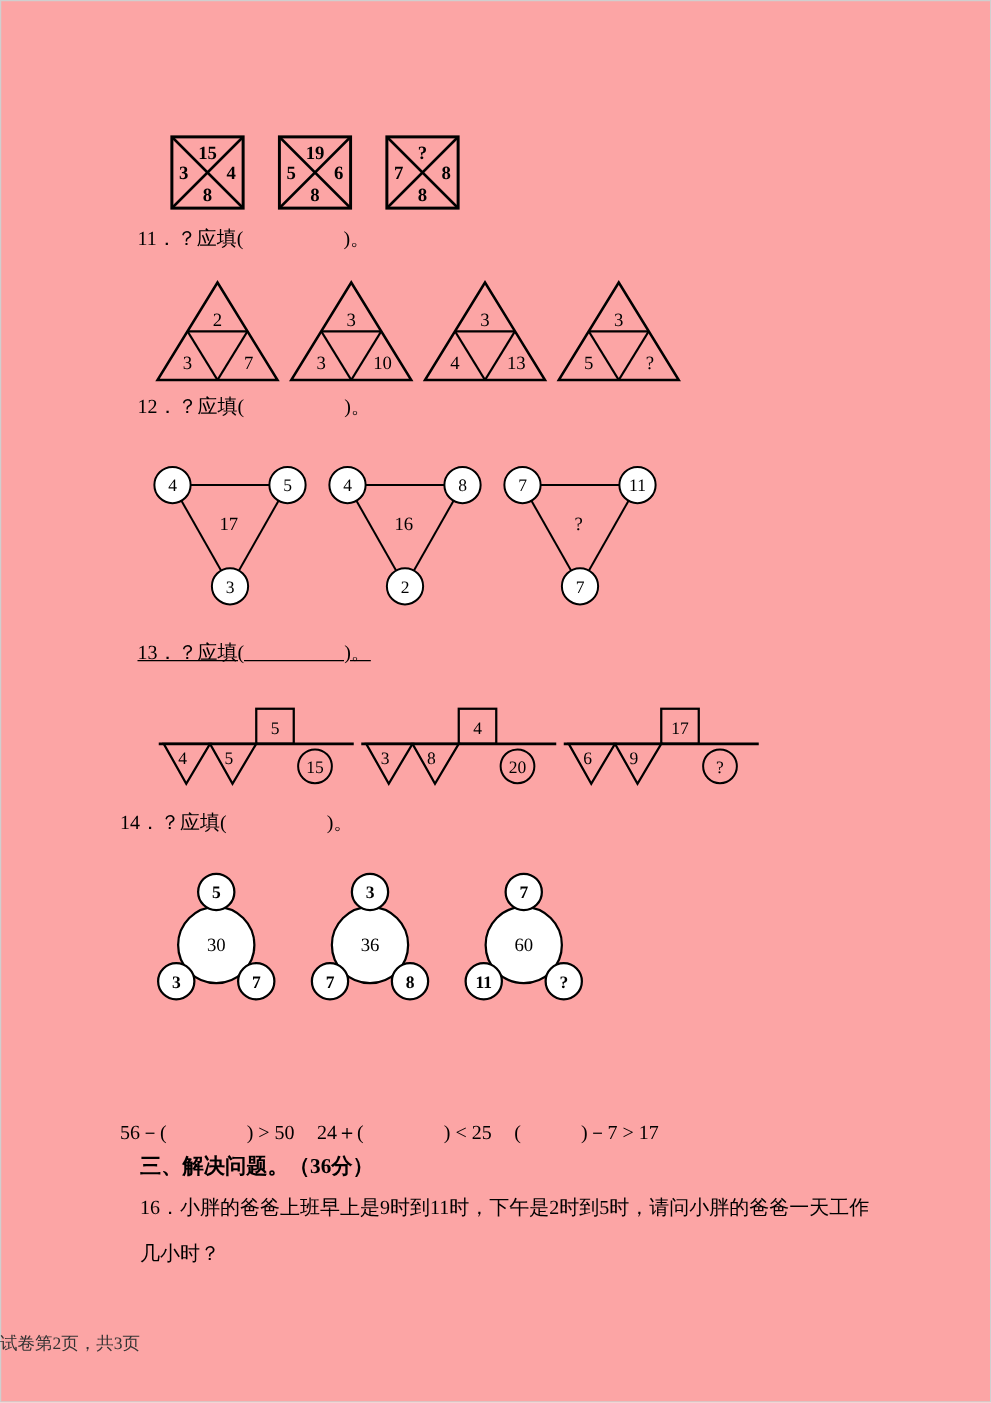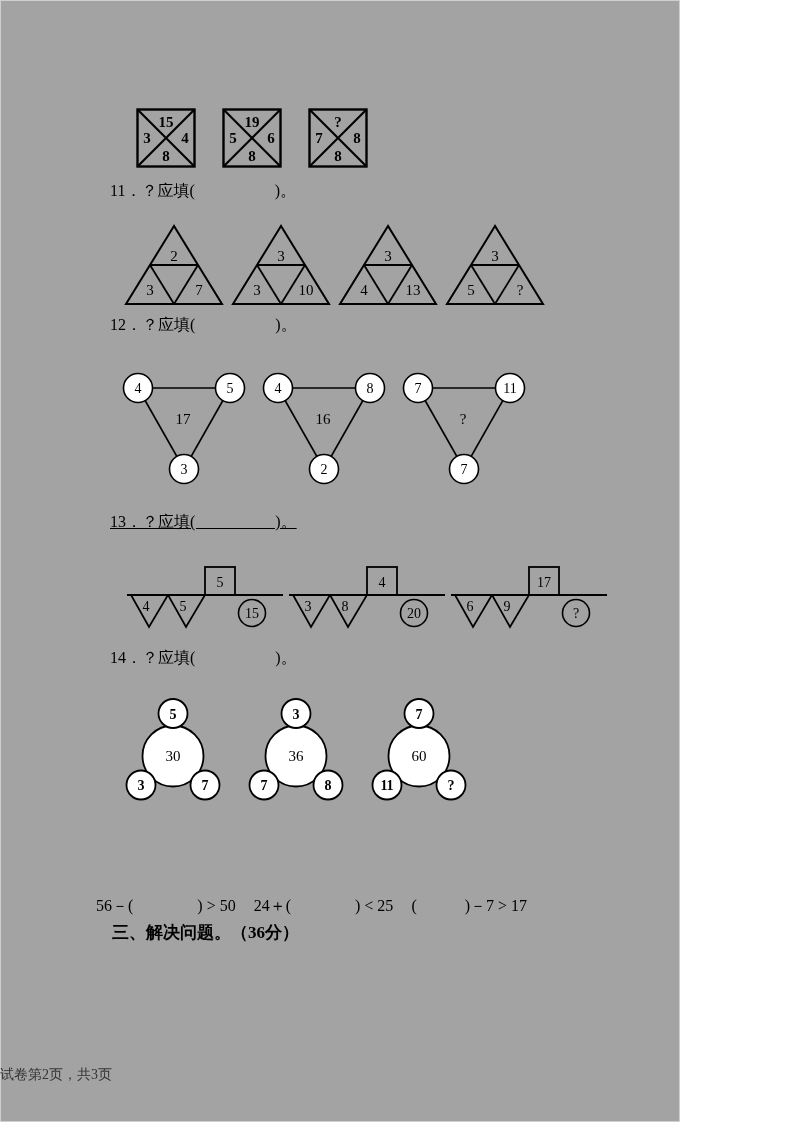--- a/index.html
+++ b/index.html
@@ -1,17 +1,17 @@
 <!DOCTYPE html>
 <html><head>
 <meta charset="utf-8">
 <style>
   html,body{margin:0;padding:0;background:#ffffff;}
   .page{
-    position:relative;width:680px;height:1122px;background:#a3a3a3;
+    position:relative;width:793px;height:1122px;background:#fca5a5;
     box-shadow:inset 0 0 0 1px #cfcfcf;
     font-family:"Liberation Serif","DejaVu Serif",serif;color:#000;overflow:hidden;
   }
   .abs{position:absolute;}
   .qlabel{font-size:16px;white-space:nowrap;}
   .figrow{display:flex;align-items:flex-start;}
   .eqrow{font-size:16px;white-space:nowrap;}
   .eqrow .eq{display:inline-block;margin-right:14px;}
   .section-heading{font-size:17px;font-weight:bold;white-space:nowrap;}
   .q16{font-size:16px;line-height:37px;}
@@ -167,21 +167,21 @@
         <polygon points="43,35 80,35 61,67" stroke-width="1.8" stroke="#000" fill="none"></polygon>
         <rect x="80" y="7" width="30" height="28" stroke-width="1.8" stroke="#000" fill="none"></rect>
         <circle cx="127" cy="53" r="13.5" stroke-width="1.6" stroke="#000" fill="none"></circle>
         <text x="21" y="51" font-size="14" text-anchor="middle">6</text>
         <text x="58" y="51" font-size="14" text-anchor="middle">9</text>
         <text x="95" y="27" font-size="14" text-anchor="middle">17</text>
         <text x="127" y="58" font-size="14" text-anchor="middle">?</text>
       </svg>
     </div>
 
-  <div class="abs qlabel" style="left:110px;top:648px;">14．？应填(　　　　　)。</div>
+  <div class="abs qlabel" style="left:96px;top:648px;">14．？应填(　　　　　)。</div>
 
   <div class="abs figrow" id="fig-cluster" style="left:125px;top:697px;gap:27px;">
       <svg width="96" height="105" viewBox="0 0 96 105">
         <circle cx="48" cy="59" r="30.5" fill="#fff" stroke="#000" stroke-width="1.8"></circle>
         <text x="48" y="64" font-size="15" text-anchor="middle">30</text>
         <circle cx="48" cy="16.5" r="14.5" fill="#fff" stroke="#000" stroke-width="1.8"></circle>
         <text x="48" y="21.5" font-size="14" text-anchor="middle" font-weight="bold">5</text>
         <circle cx="16" cy="88" r="14.5" fill="#fff" stroke="#000" stroke-width="1.8"></circle>
         <text x="16" y="93" font-size="14" text-anchor="middle" font-weight="bold">3</text>
         <circle cx="80" cy="88" r="14.5" fill="#fff" stroke="#000" stroke-width="1.8"></circle>
@@ -212,16 +212,17 @@
 
 
   <div class="abs eqrow" style="left:96px;top:896px;">
     <span class="eq">56－(　　　　) &gt; 50</span>
     <span class="eq">24＋(　　　　) &lt; 25</span>
     <span class="eq">(　　　)－7 &gt; 17</span>
   </div>
 
   <div class="abs section-heading" style="left:112px;top:921px;">三、解决问题。（36分）</div>
 
+  <div class="abs q16" style="left:112px;top:948px;width:585px;">16．小胖的爸爸上班早上是9时到11时，下午是2时到5时，请问小胖的爸爸一天工作几小时？</div>
 
   <div class="abs footer" style="left:0;top:1066px;">试卷第2页，共3页</div>
 
 </div>
 
 </body></html>

